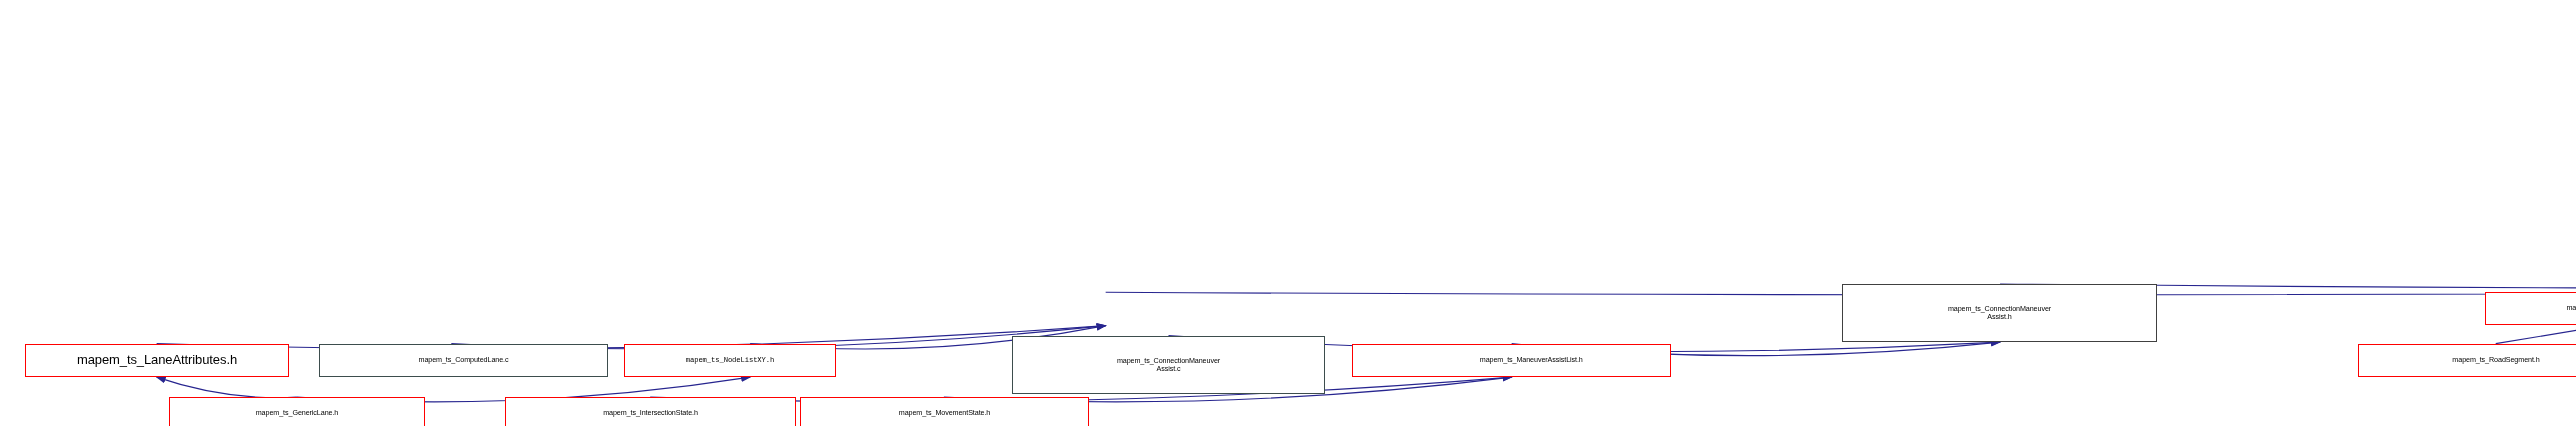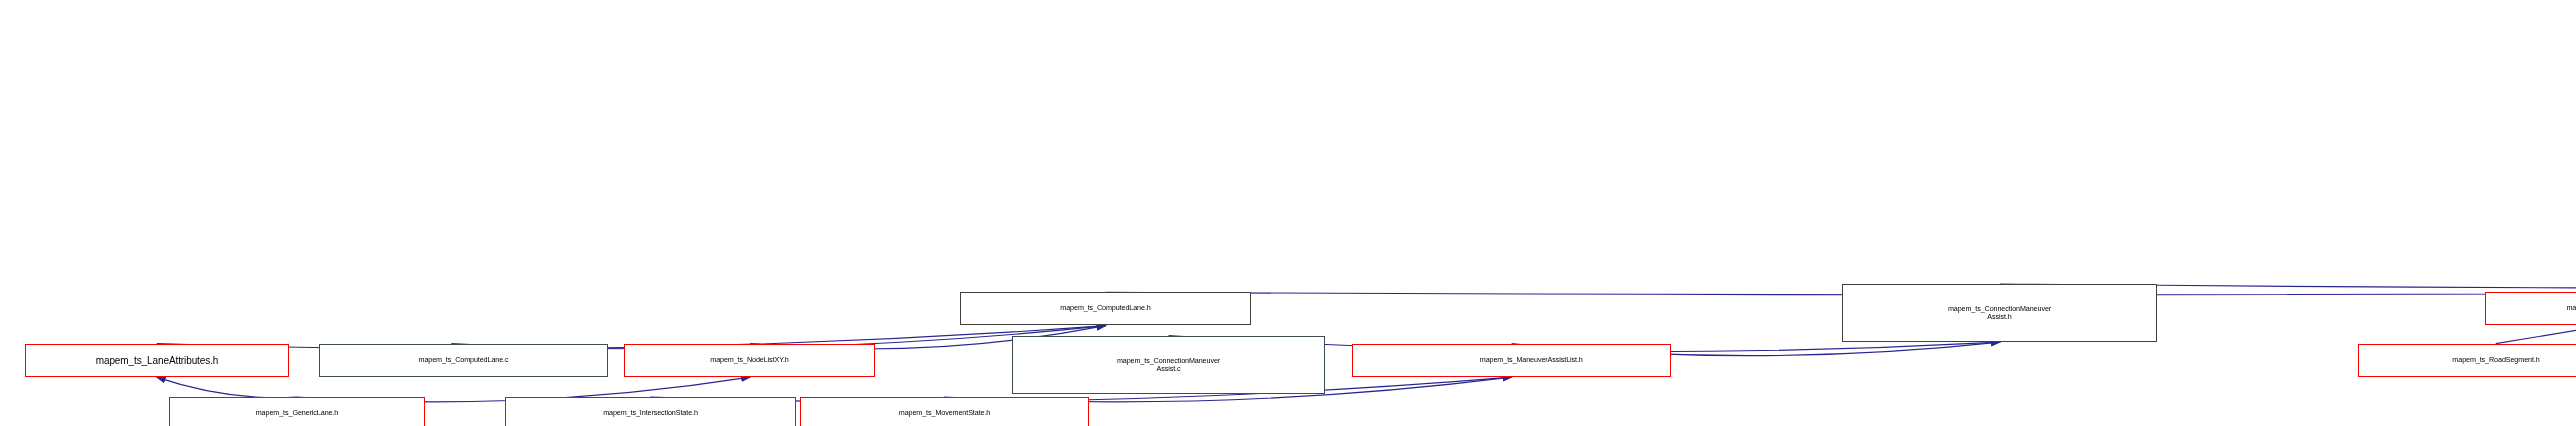--- a/index.html
+++ b/index.html
@@ -102,27 +102,26 @@
         <path d="M17376,755.0869565217391 Q17130,808.2901256038648 16884,764.0772946859904" marker-end="url(#arrow)"></path>
         <path d="M16408,866.9516908212561 Q16268,827.2538164251208 16128,732.1159420289855" marker-end="url(#arrow)"></path>
         <path d="M15414,958.8405797101449 Q15911,994.8574879227053 16408,931.8743961352658" marker-end="url(#arrow)"></path>
         <path d="M16038,958.8405797101449 Q16223,981.9874879227053 16408,931.8743961352658" marker-end="url(#arrow)"></path>
         <path d="M840,882.9323671497584 Q708,885.5973526570049 576,835.9903381642513" marker-end="url(#arrow)"></path>
         <path d="M1066,978.8164251207729 Q953,963.3357487922706 840,947.8550724637681" marker-end="url(#arrow)"></path>
         <path d="M14326,1058.719806763285 Q14870,1090.7415458937198 15414,1023.7632850241546" marker-end="url(#arrow)"></path>
         <path d="M15030,1058.719806763285 Q15222,1079.25754589372 15414,1023.7632850241546" marker-end="url(#arrow)"></path>
       </g>
   </svg>
-<div class="node " style="left: 960px; top: 292px; width: 291px; height: 33px; font-size: 7.2px;">mapem_ts_ComputedLane.h</div>
     <div class="node " style="left: 1842px; top: 284px; width: 315px; height: 58px; font-size: 7.2px;">mapem_ts_ConnectionManeuver
 Assist.h</div>
     <div class="node red" style="left: 2485px; top: 292px; width: 239px; height: 33px; font-size: 7.2px;">mapem_ts_Position3D.h</div>
-    <div class="node red" style="left: 25px; top: 344px; width: 264px; height: 33px; font-size: 10px; text-align: center;">mapem_ts_LaneAttributes.h</div>
+    <div class="node red" style="left: 25px; top: 344px; width: 264px; height: 33px; font-size: 13px; text-align: center;">mapem_ts_LaneAttributes.h</div>
     <div class="node dark" style="left: 307px; top: 344px; width: 289px; height: 33px; font-size: 7.2px; margin-left: 12px;">mapem_ts_ComputedLane.c</div>
-    <div class="node red" style="left: 624px; top: 344px; width: 251px; height: 33px; font-size: 7.2px;">mapem_ts_NodeListXY.h</div>
+    <div class="node red" style="left: 624px; top: 344px; width: 212px; height: 33px; font-size: 7.2px; font-family: Liberation Mono, monospace;">mapem_ts_NodeListXY.h</div>
     <div class="node dark" style="left: 1012px; top: 336px; width: 313px; height: 58px; font-size: 7.2px;">mapem_ts_ConnectionManeuver
 Assist.c</div>
     <div class="node red" style="left: 1352px; top: 344px; width: 319px; height: 33px; font-size: 7.2px; padding-left: 41px;">mapem_ts_ManeuverAssistList.h</div>
     <div class="node red" style="left: 2358px; top: 344px; width: 276px; height: 33px; font-size: 7.2px;">mapem_ts_RoadSegment.h</div>
     <div class="node red" style="left: 169px; top: 397px; width: 256px; height: 33px; font-size: 7.2px;">mapem_ts_GenericLane.h</div>
     <div class="node red" style="left: 505px; top: 397px; width: 291px; height: 33px; font-size: 7.2px;">mapem_ts_IntersectionState.h</div>
     <div class="node red" style="left: 800px; top: 397px; width: 289px; height: 33px; font-size: 7.2px;">mapem_ts_MovementState.h</div>
   </div>
 
 

